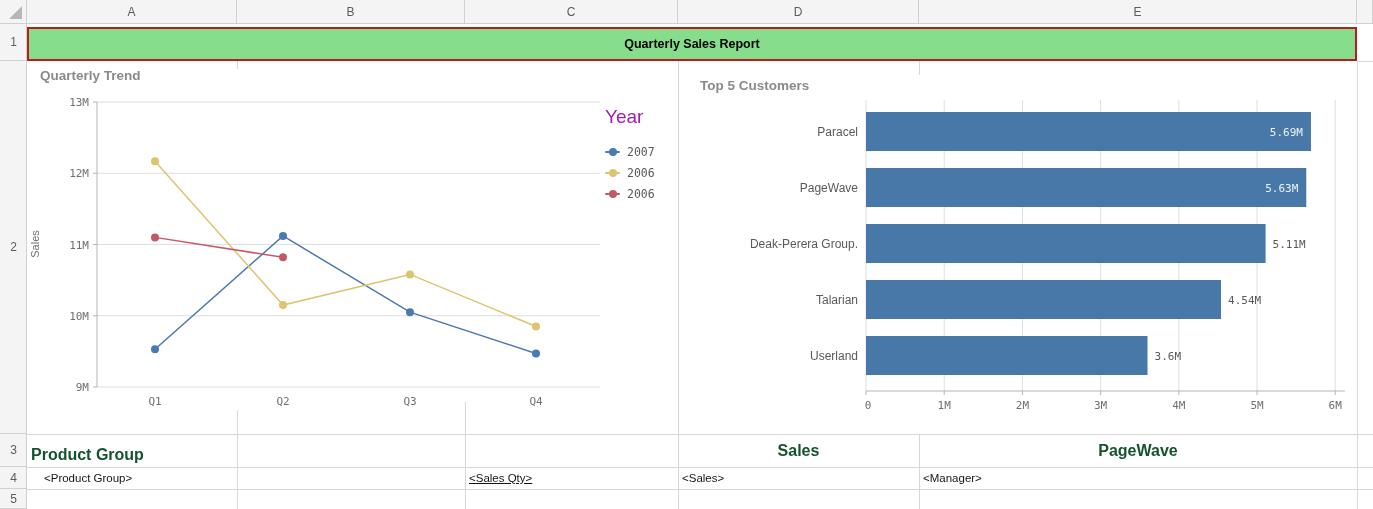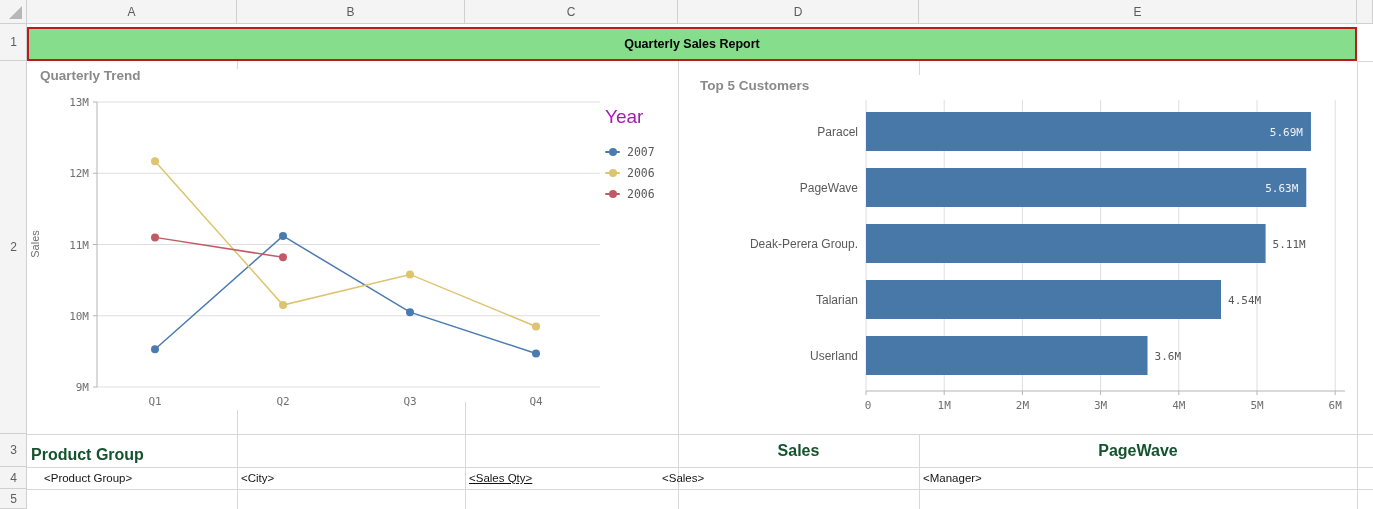--- a/index.html
+++ b/index.html
@@ -191,18 +191,17 @@
       <rect x="186" y="275" width="281.52000000000004" height="39" fill="#4878a8"></rect>
       <text x="178" y="298.5" text-anchor="end" font-size="12" fill="#595959" class="sans">Userland</text>
       <text x="474.52000000000004" y="298.5" text-anchor="start" font-size="11" fill="#595959">3.6M</text>
     </svg>
 
   <div class="t3cell bl" style="left:27px;width:210px;">Product Group</div>
   <div class="t3cell ctr" style="left:678px;width:241px;">Sales</div>
   <div class="t3cell ctr" style="left:919px;width:438px;">PageWave</div>
 
   <div class="t4cell" style="left:12px;width:210px;margin-left:28px;">&lt;Product Group&gt;</div>
-  <div class="t4cell" style="left:237px;width:228px;">&lt;City&gt;</div>
   <div class="t4cell" style="left:465px;width:213px;text-decoration:underline;">&lt;Sales Qty&gt;</div>
-  <div class="t4cell" style="left:658px;width:241px;">&lt;Sales&gt;</div>
+  <div class="t4cell" style="left:678px;width:241px;">&lt;Sales&gt;</div>
   <div class="t4cell" style="left:919px;width:438px;">&lt;Manager&gt;</div>
 
 </div>
 
 </body></html>

